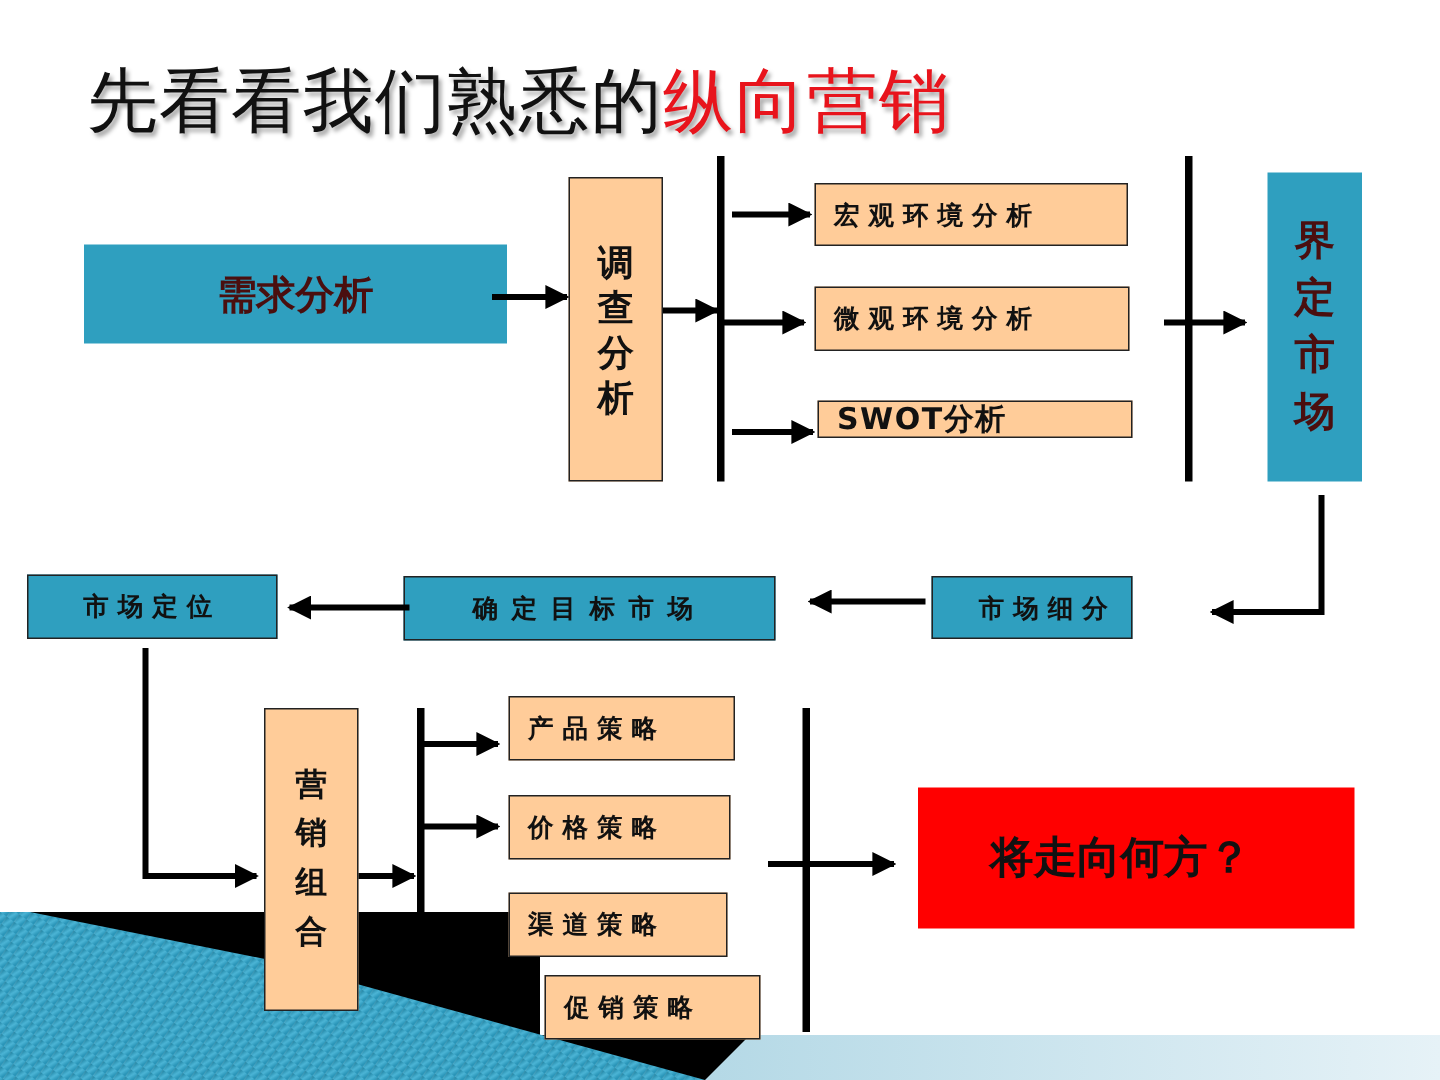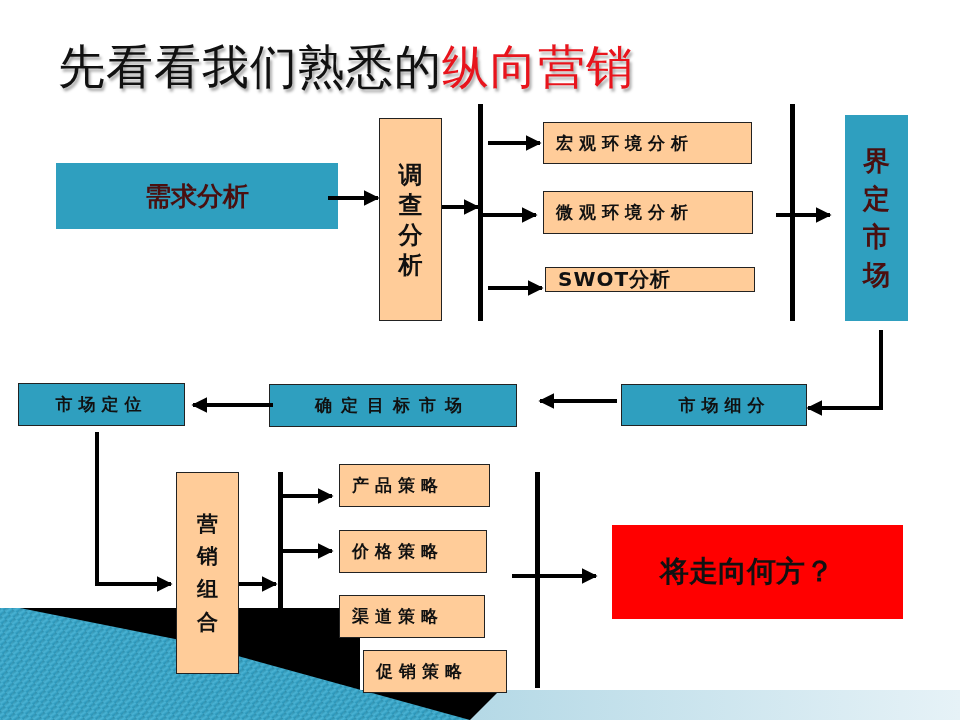--- a/index.html
+++ b/index.html
@@ -73,21 +73,21 @@
 
 <div class="bar" style="left:790px;top:104px;width:5px;height:217px;"></div>
 
 <div class="box teal dark vert" style="left:845px;top:115px;width:63px;height:206px;font-size:27px;line-height:1.4;">
   <span>界</span>
   <span>定</span>
   <span>市</span>
   <span>场</span>
 </div>
 
-<div class="box teal bordered cal" style="left:621px;top:384px;width:186px;height:42px;padding-left:21px;">
+<div class="box teal bordered cal" style="left:621px;top:384px;width:134px;height:42px;padding-left:21px;">
   <span>市场细分</span>
 </div>
 <div class="box teal bordered cal" style="left:269px;top:384px;width:248px;height:43px;letter-spacing:9px;">
   <span>确定目标市场</span>
 </div>
 <div class="box teal bordered cal" style="left:18px;top:383px;width:167px;height:43px;">
   <span>市场定位</span>
 </div>
 
 <div class="box peach vert cal" style="left:176px;top:472px;width:63px;height:202px;font-size:21px;line-height:1.55;letter-spacing:0;">

